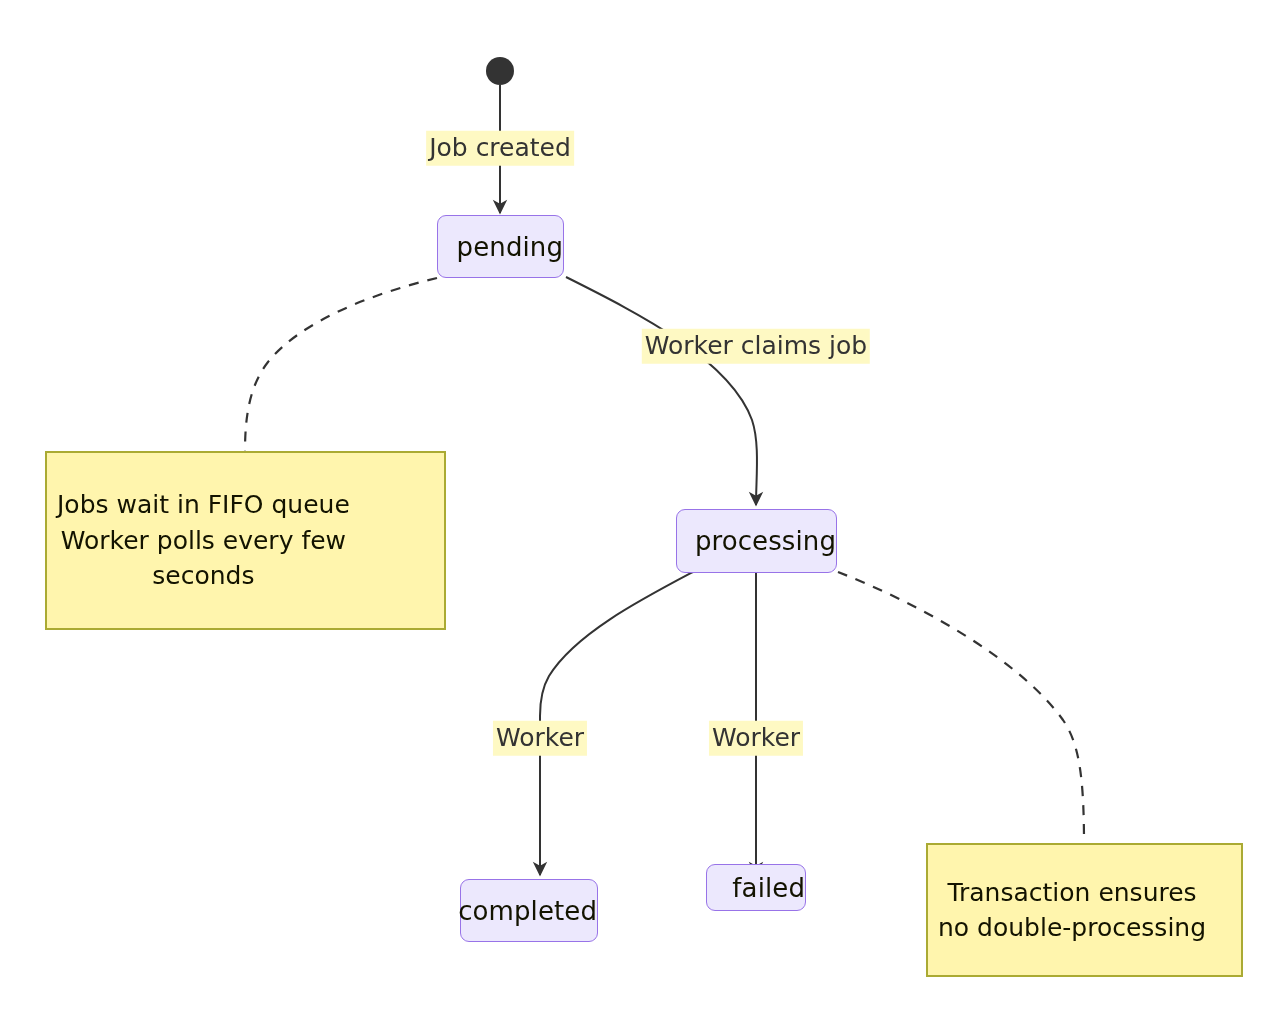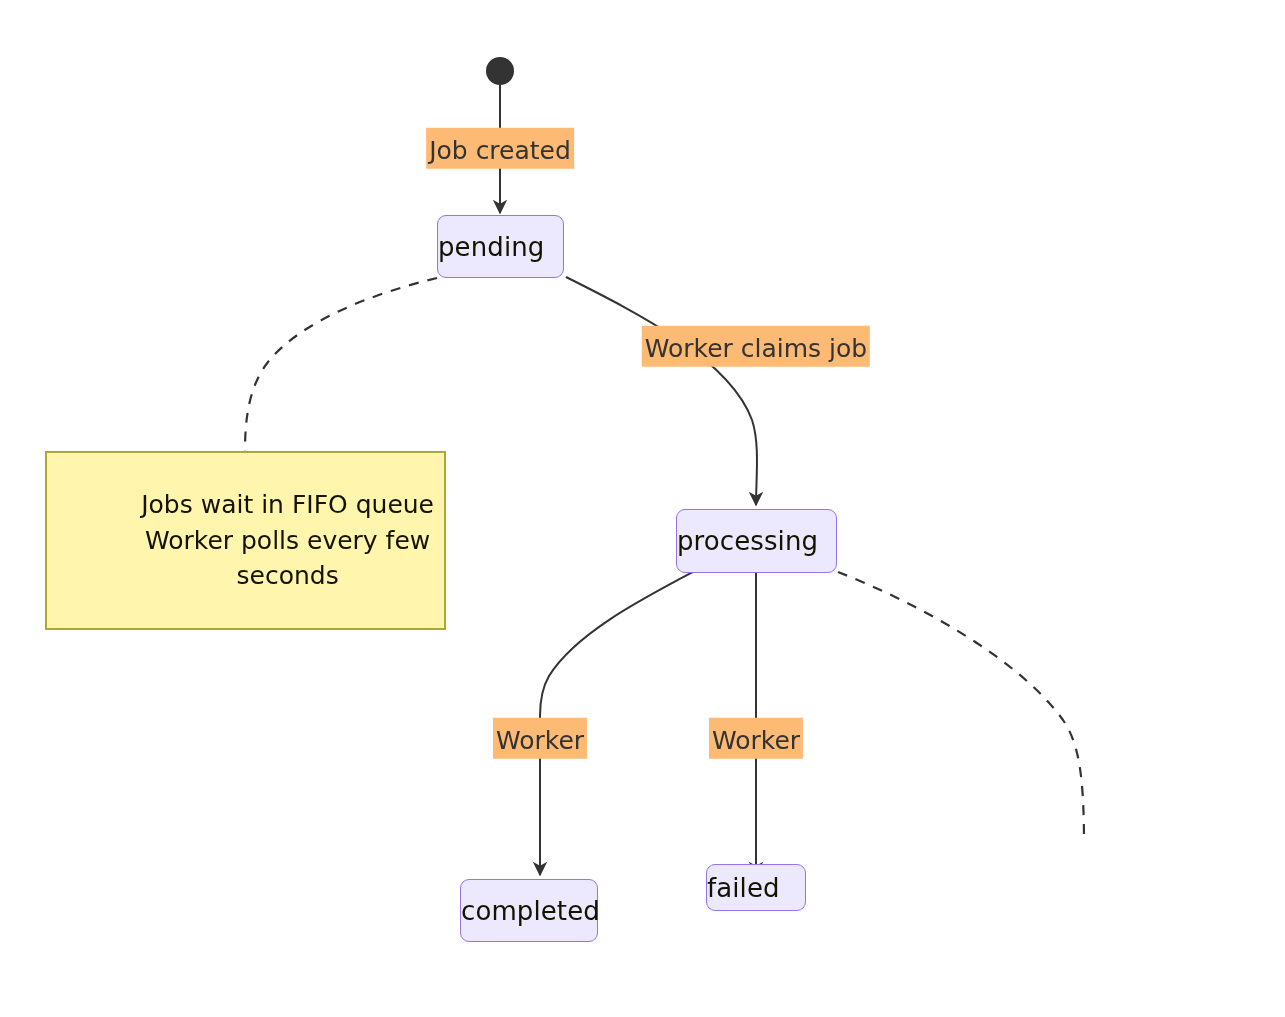--- a/index.html
+++ b/index.html
@@ -28,53 +28,53 @@
     height: 1017px;
   }
   .state-node {
     position: absolute;
     box-sizing: border-box;
     background: #ece8fd;
     border: 1.6px solid #9873e8;
     border-radius: 9px;
     display: flex;
     align-items: center;
-    justify-content: flex-start;
+    justify-content: flex-end;
     color: #131300;
     font-size: 26px;
     line-height: 1;
     letter-spacing: 0.1px;
     white-space: nowrap;
   }
   .note-box {
     position: absolute;
     box-sizing: border-box;
     background: #fff5ad;
     border: 2px solid #aaaa33;
     border-radius: 0px;
     display: flex;
     align-items: center;
-    justify-content: flex-end;
+    justify-content: flex-start;
     text-align: center;
     color: #131300;
     font-size: 25px;
     line-height: 1.42;
   }
   .note-box .note-text {
     display: block;
     white-space: pre-line;
     padding: 0 10px;
   }
   .edge-label {
     position: absolute;
-    background: #fdba74;
+    background: #fef9c3;
     color: #333333;
     font-size: 25px;
     line-height: 1.18;
-    padding: 8px 3px 3px 3px;
+    padding: 2px 3px 3px 3px;
     white-space: nowrap;
     transform: translate(-50%, -50%);
   }
   .start-node {
     position: absolute;
     border-radius: 50%;
     background: #333333;
   }
 </style>
 </head>
@@ -119,20 +119,24 @@
   <div class="state-node" style="left:706px; top:864px; width:100px; height:47px;">
     <span>failed</span>
   </div>
 
   <div class="note-box" style="left:45px; top:451px; width:401px; height:179px;">
     <span class="note-text">Jobs wait in FIFO queue
 Worker polls every few
 seconds</span>
   </div>
 
+  <div class="note-box" style="left:926px; top:843px; width:317px; height:134px;">
+    <span class="note-text">Transaction ensures
+no double-processing</span>
+  </div>
 
   <div class="edge-label" style="left:500px; top:148px;">Job created</div>
 
   <div class="edge-label" style="left:756px; top:346px;text-align:center;">Worker claims job</div>
 
   <div class="edge-label" style="left:540px; top:738px;">Worker</div>
 
   <div class="edge-label" style="left:756px; top:738px;">Worker</div>
 
 </div>

